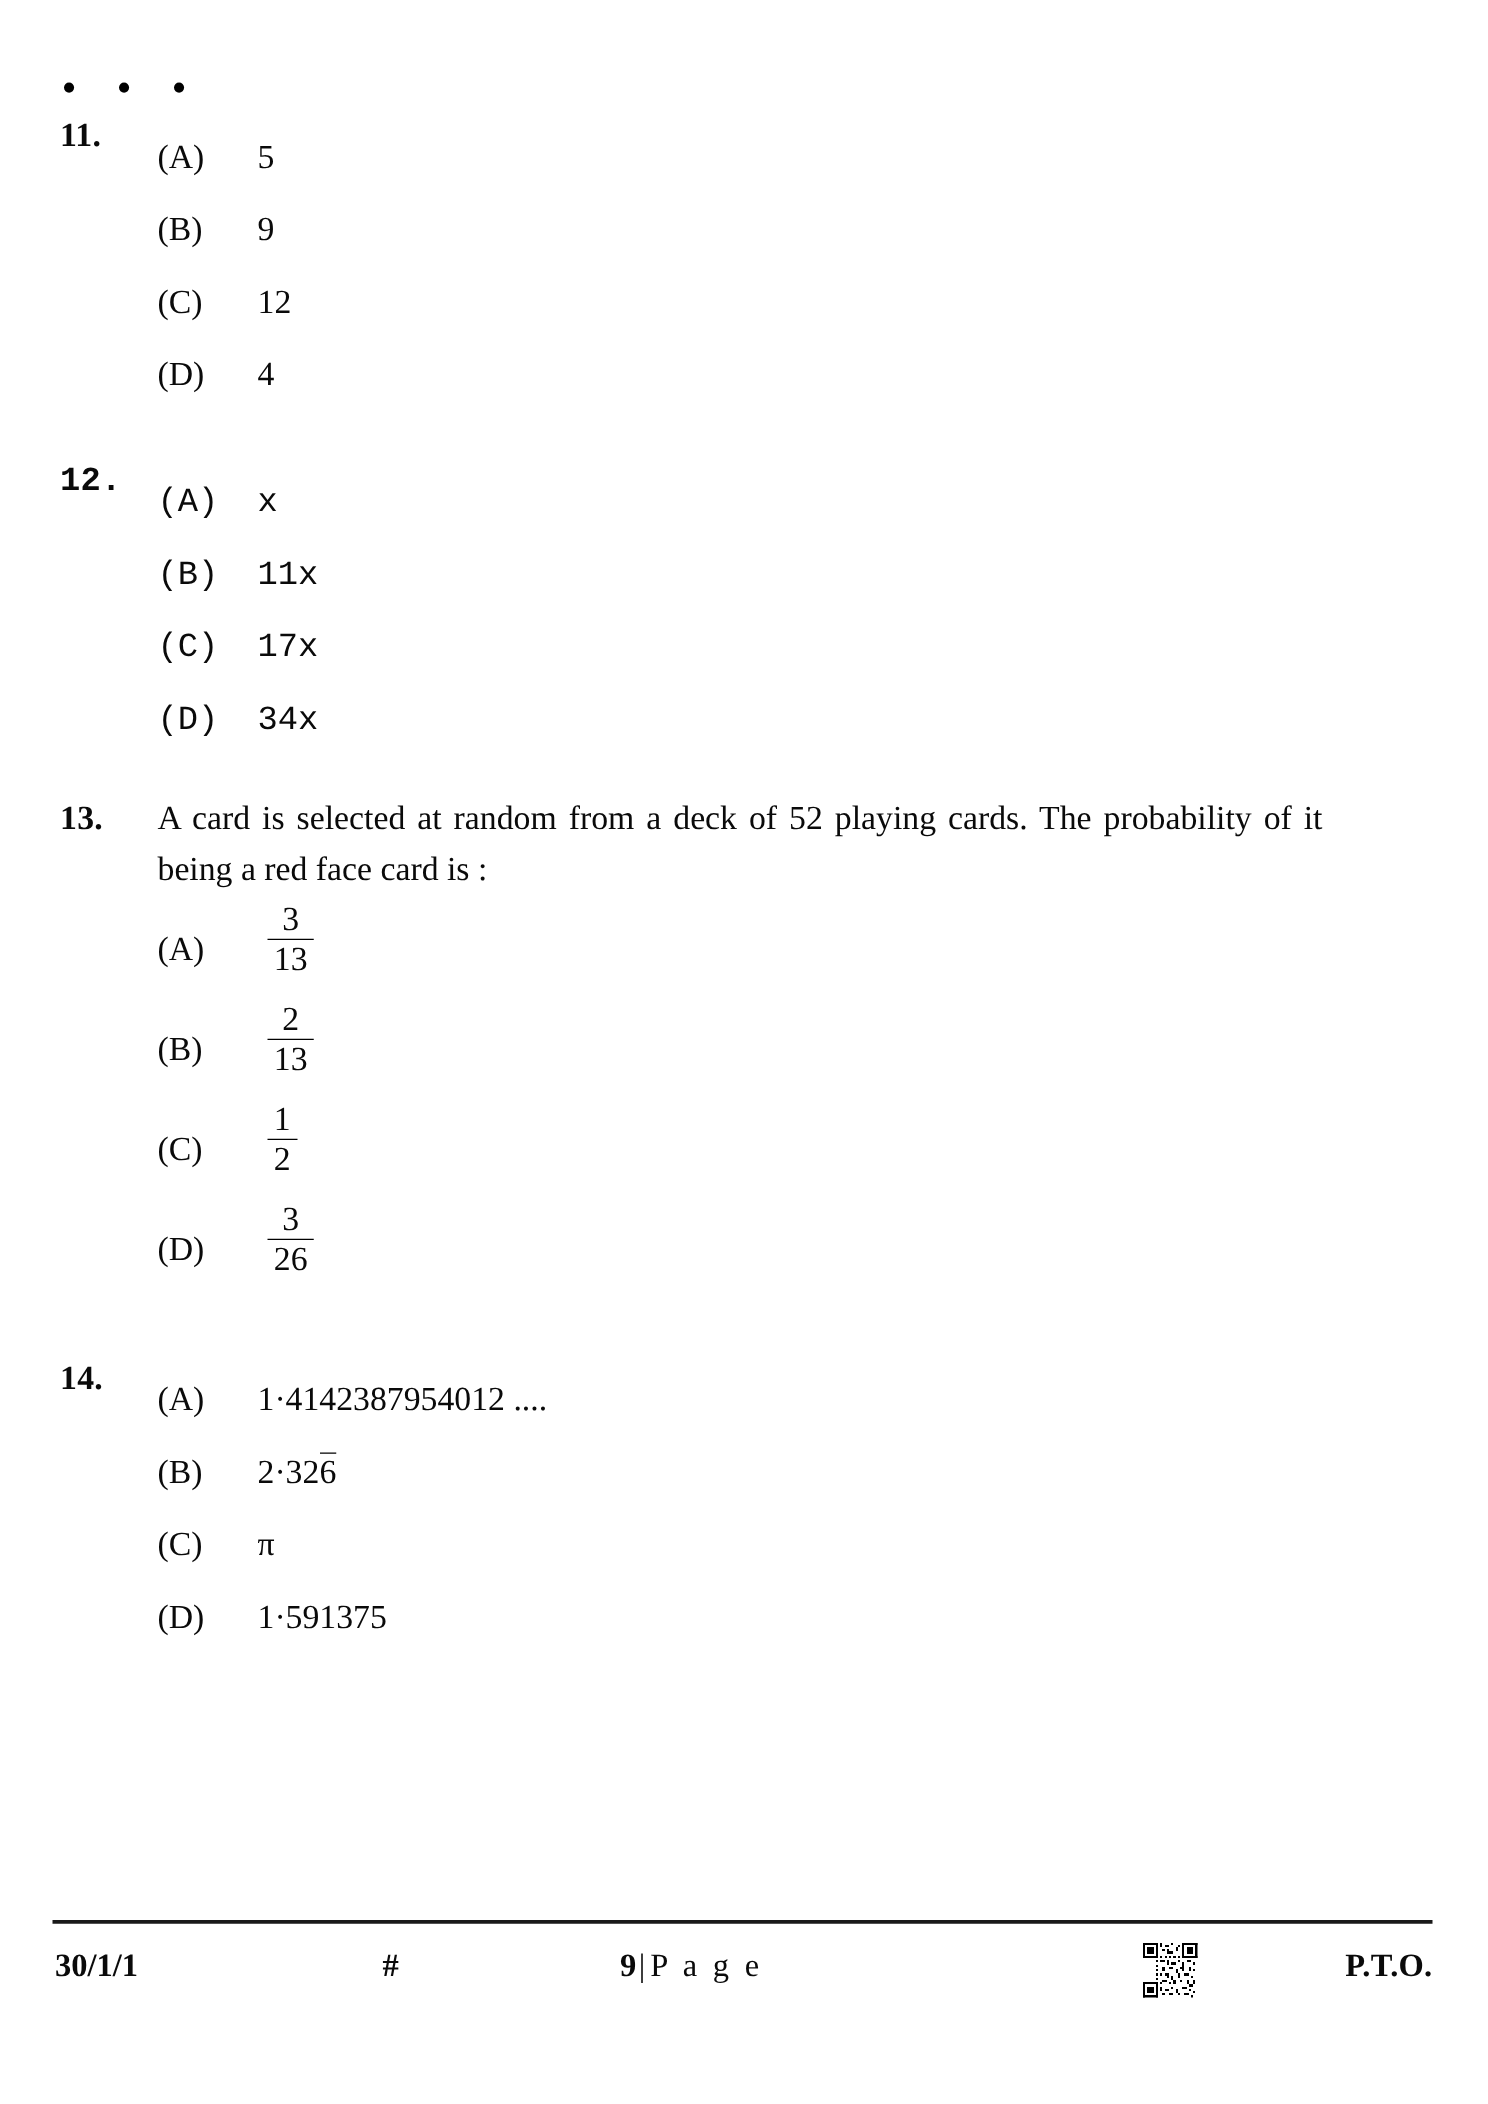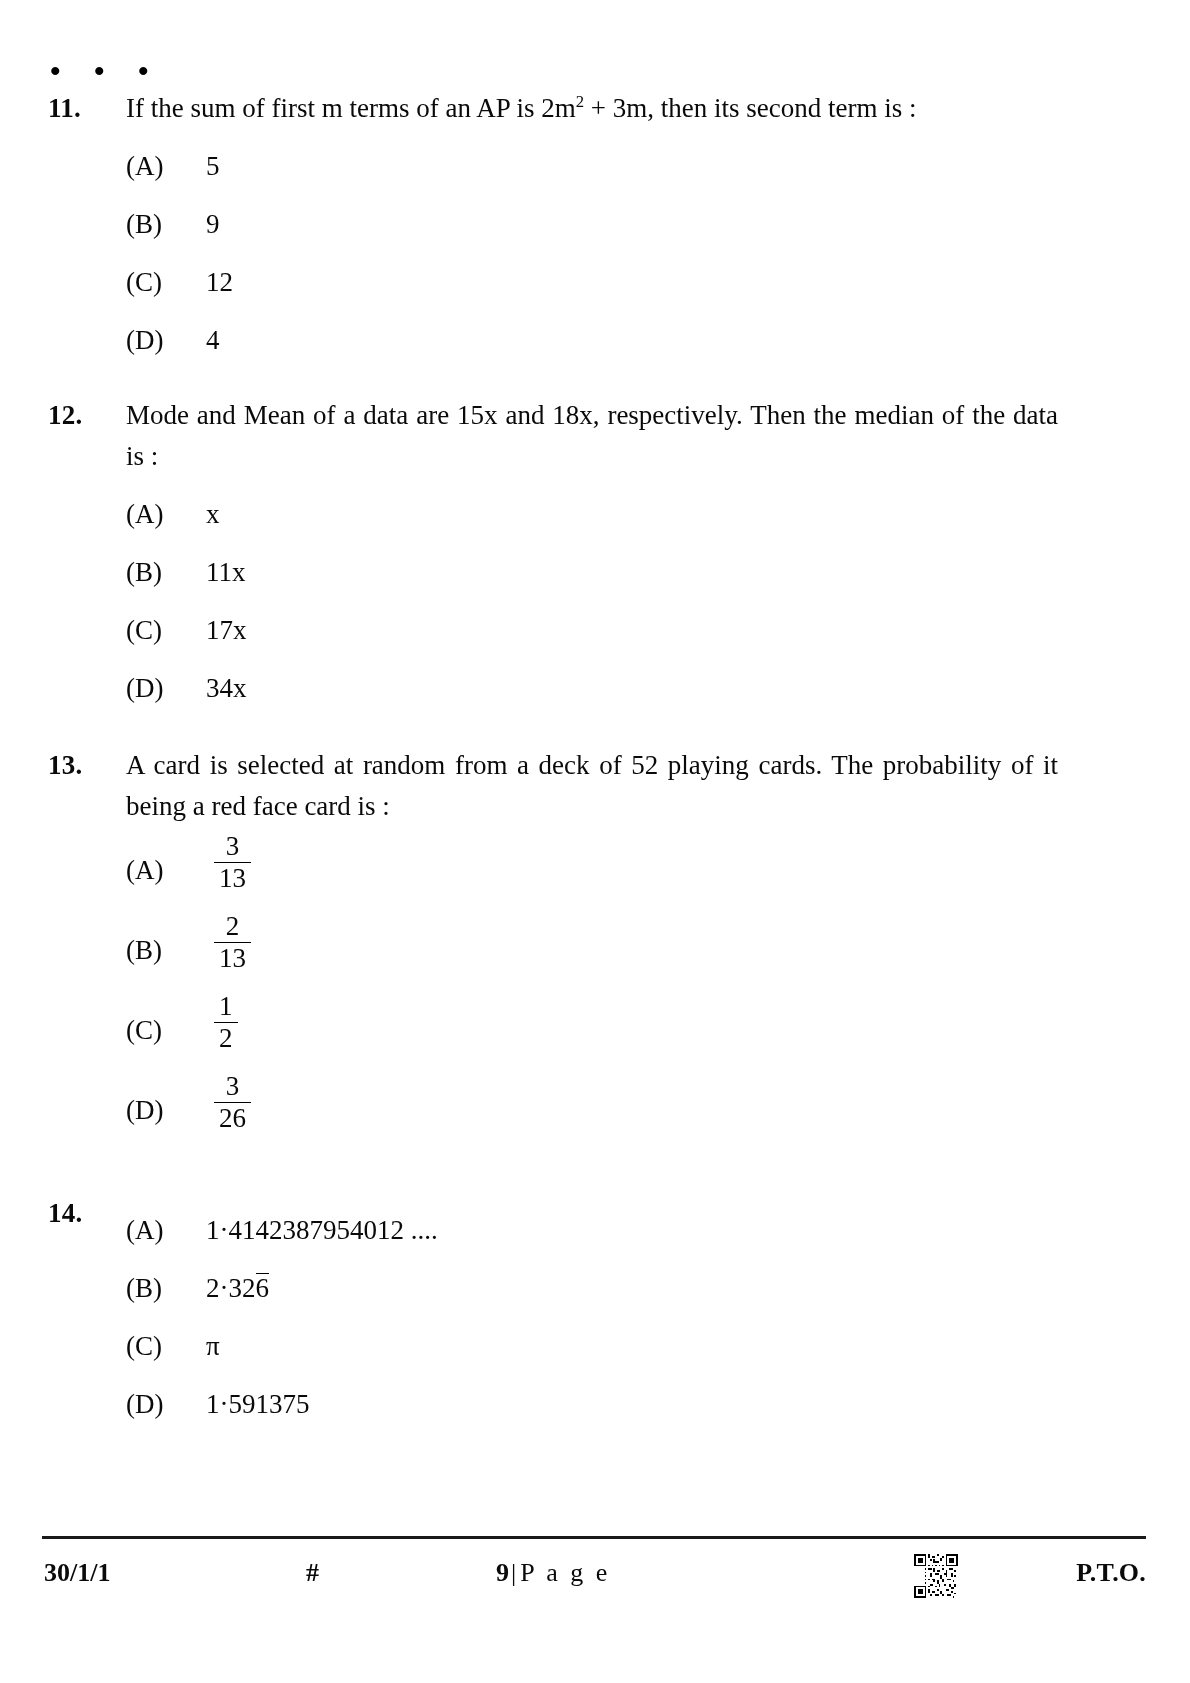--- a/index.html
+++ b/index.html
@@ -205,21 +205,20 @@
 <body>
 
 <div class="page">
   <div class="content">
 
     <div class="dots">• • •</div>
 
     <div class="q">
       <div class="q-num">11.</div>
       <div class="q-body">
-        <div class="q-text nojust"><span>If the sum of first m terms of an AP is 2m</span><sup class="pow">2</sup><span> + 3m, then its second term is :</span></div>
         <div class="opts">
           <div class="opt">
             <span class="opt-label">(A)</span>
             <span class="opt-val">5</span>
           </div>
           <div class="opt">
             <span class="opt-label">(B)</span>
             <span class="opt-val">9</span>
           </div>
           <div class="opt">
@@ -227,24 +226,23 @@
             <span class="opt-val">12</span>
           </div>
           <div class="opt">
             <span class="opt-label">(D)</span>
             <span class="opt-val">4</span>
           </div>
         </div>
       </div>
     </div>
 
-    <div class="q" style="margin-top:34px;">
+    <div class="q" style="margin-top:46px;font-family:Liberation Mono, monospace;">
       <div class="q-num">12.</div>
       <div class="q-body">
-        <div class="q-text">Mode and Mean of a data are 15x and 18x, respectively. Then the median of the data is :</div>
         <div class="opts">
           <div class="opt">
             <span class="opt-label">(A)</span>
             <span class="opt-val">x</span>
           </div>
           <div class="opt">
             <span class="opt-label">(B)</span>
             <span class="opt-val">11x</span>
           </div>
           <div class="opt">

